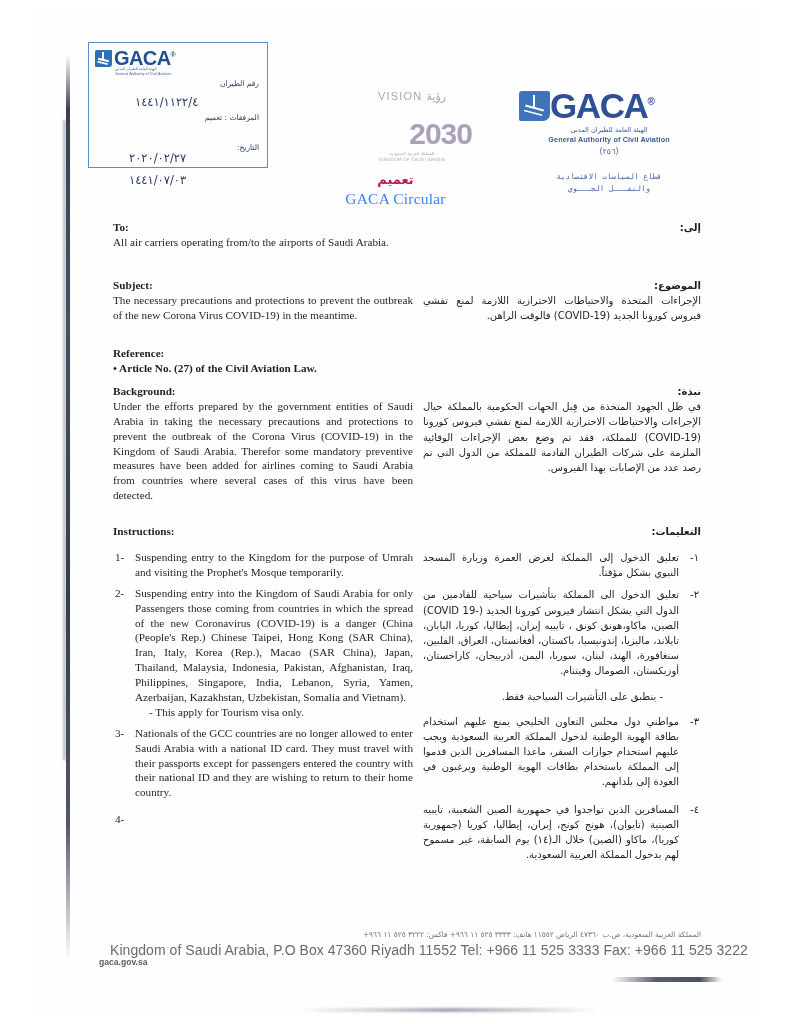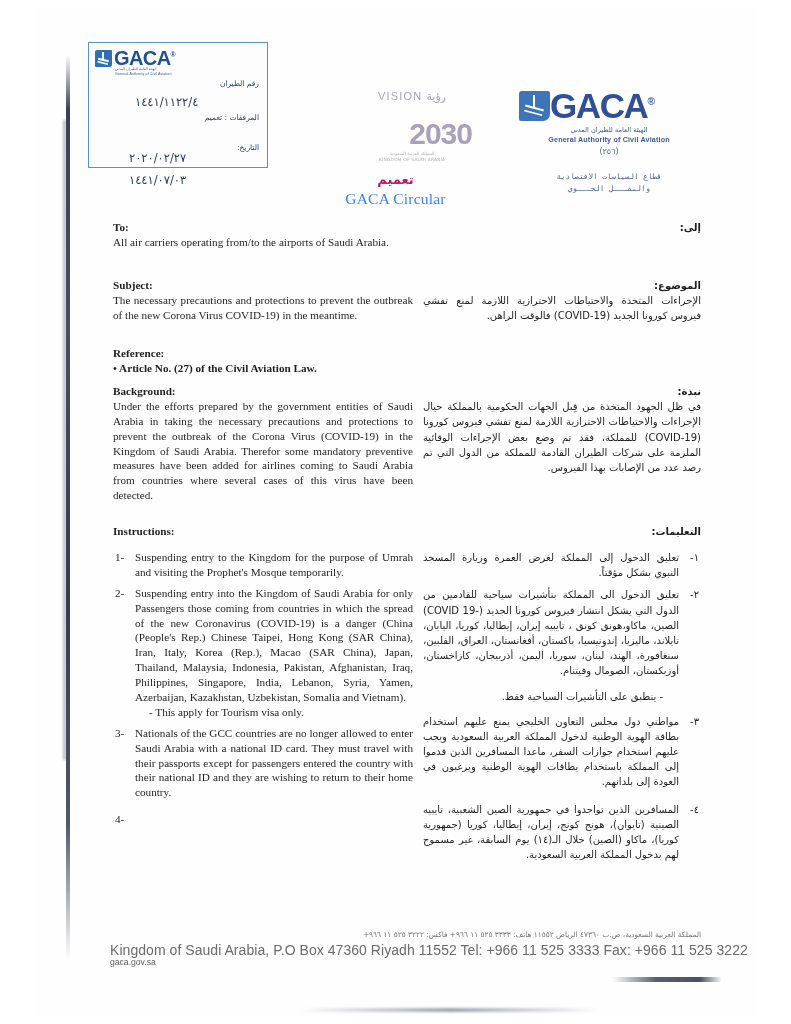--- a/index.html
+++ b/index.html
@@ -390,24 +390,24 @@
     position: absolute;
     left: 110px;
     top: 12px;
     font-size: 14px;
     color: #6b6b6b;
     letter-spacing: .05px;
     white-space: nowrap;
   }
   .footer-web {
     position: absolute;
-    left: 110px;
+    left: 99px;
     top: 27px;
     font-size: 8.6px;
-    font-weight: normal;
+    font-weight: bold;
     color: #5d5d5d;
   }
 </style>
 </head>
 <body>
 
 <div class="page">
   <div class="sheet"></div>
   <div class="scan-edge"></div>
   <div class="scan-edge2"></div>

